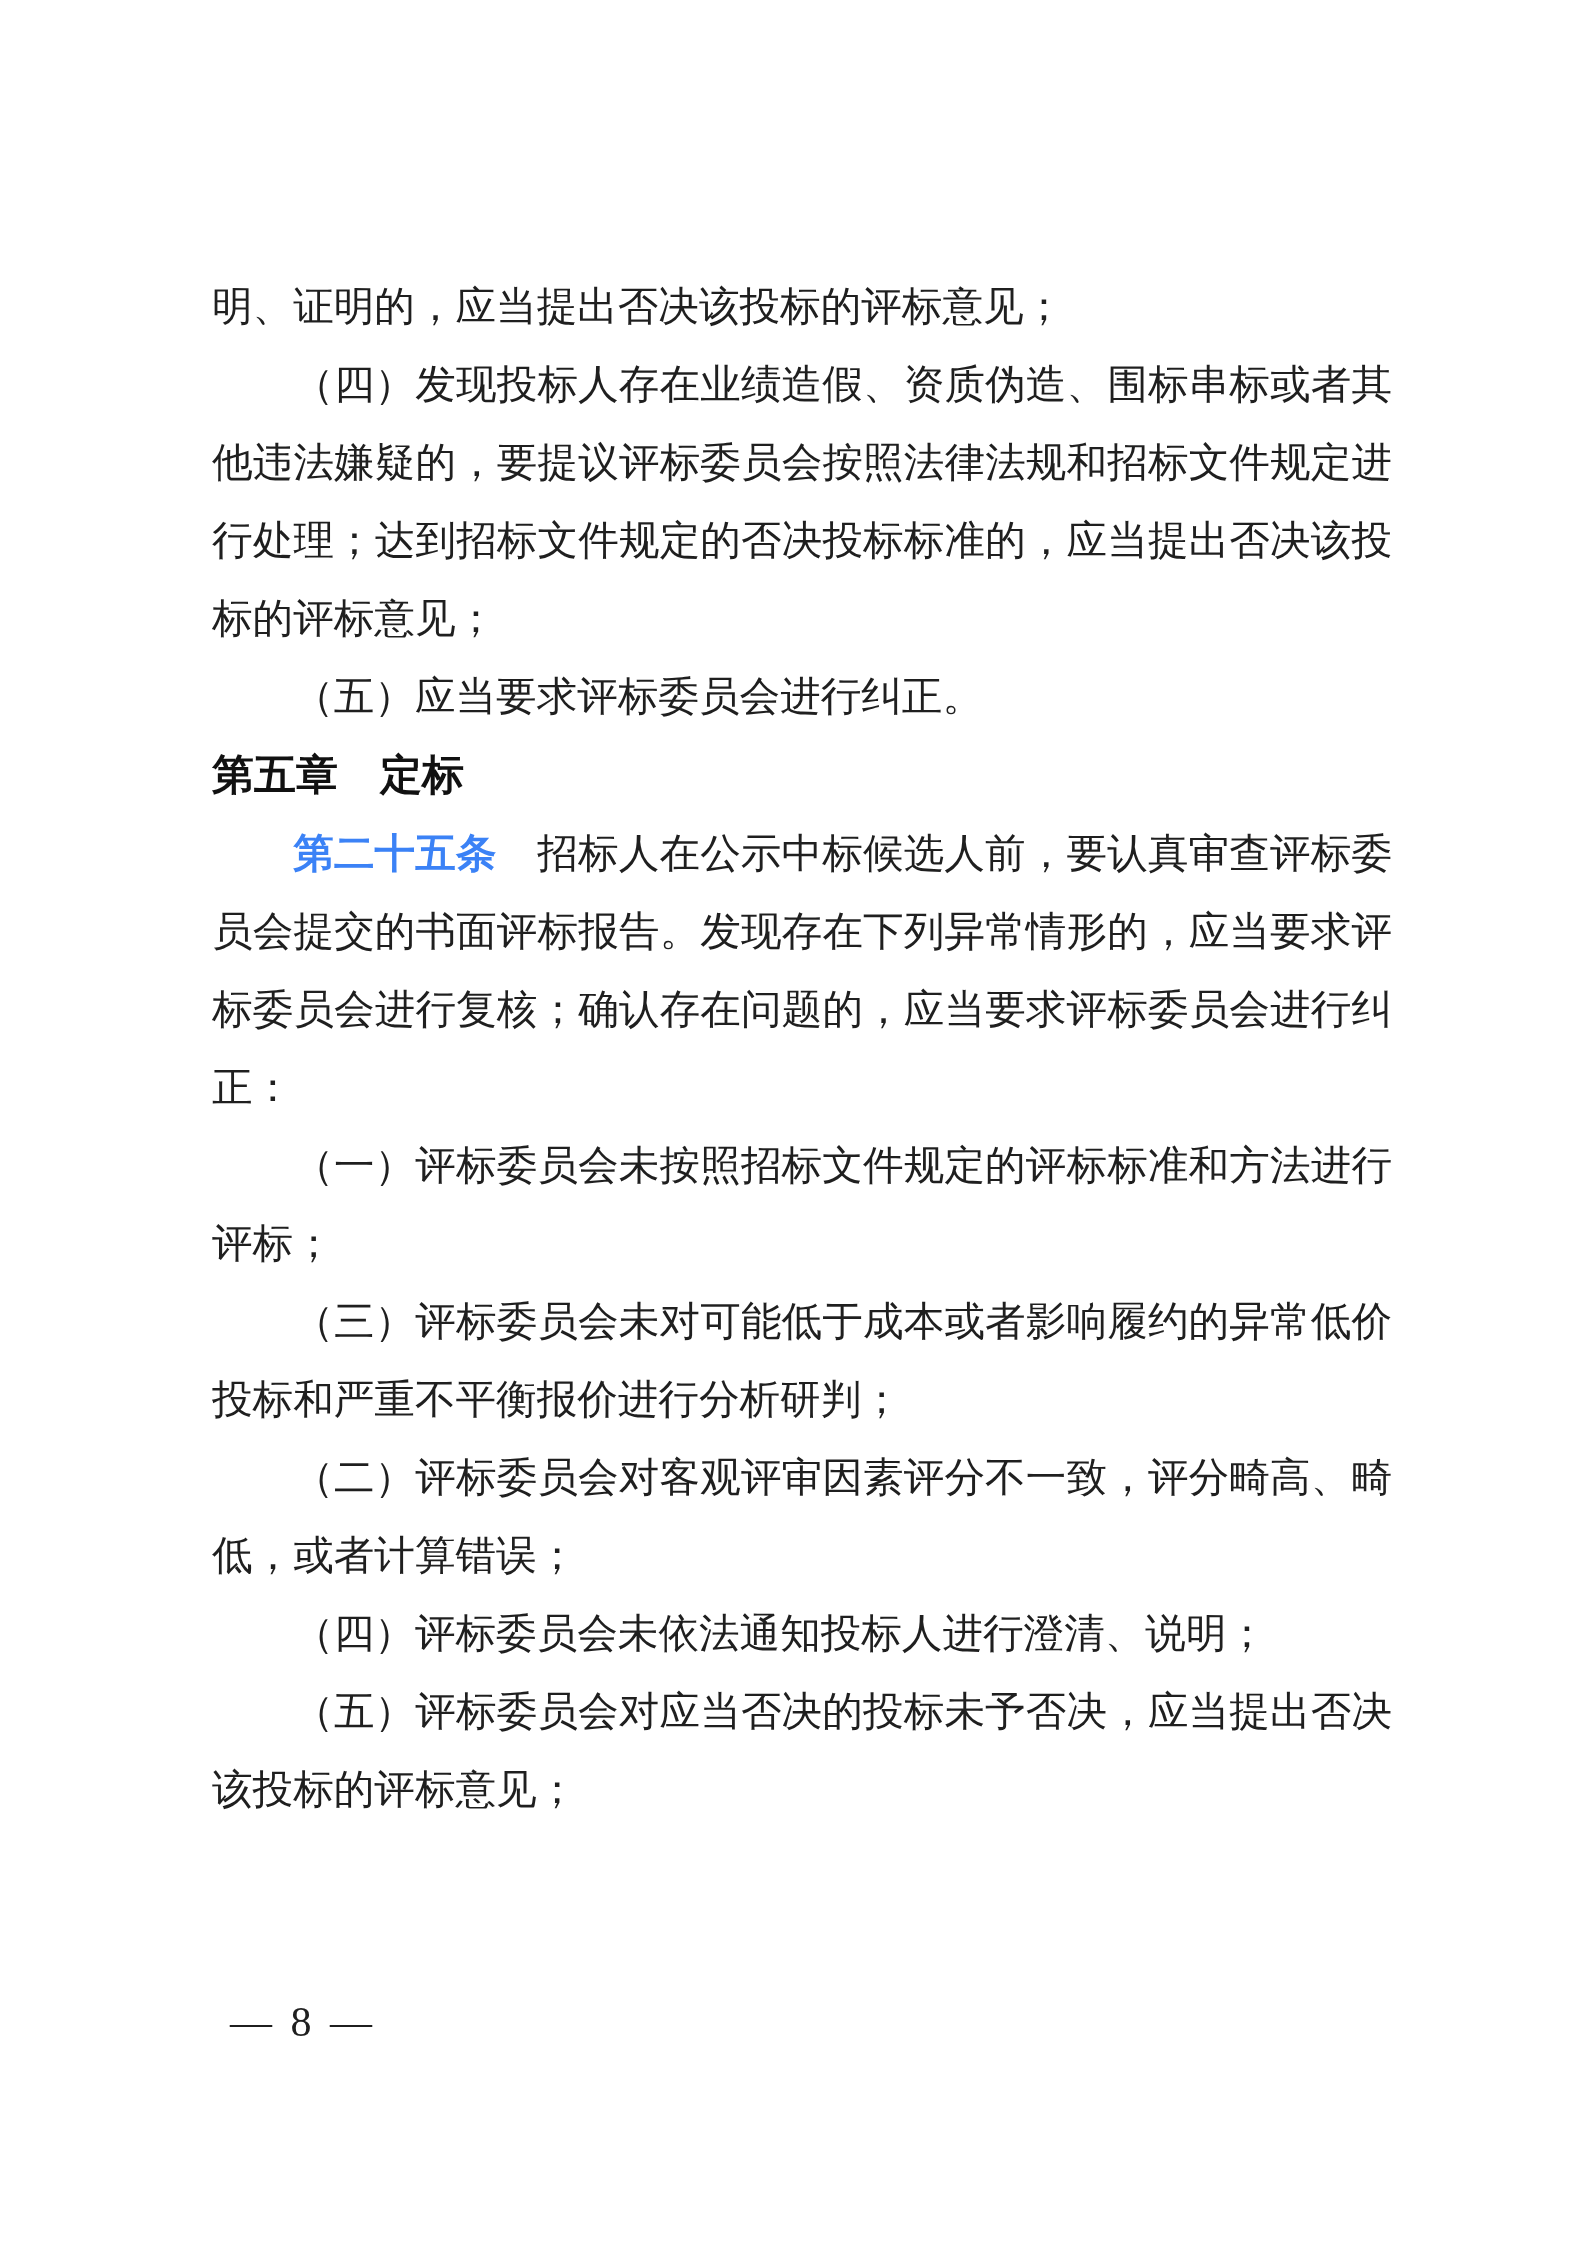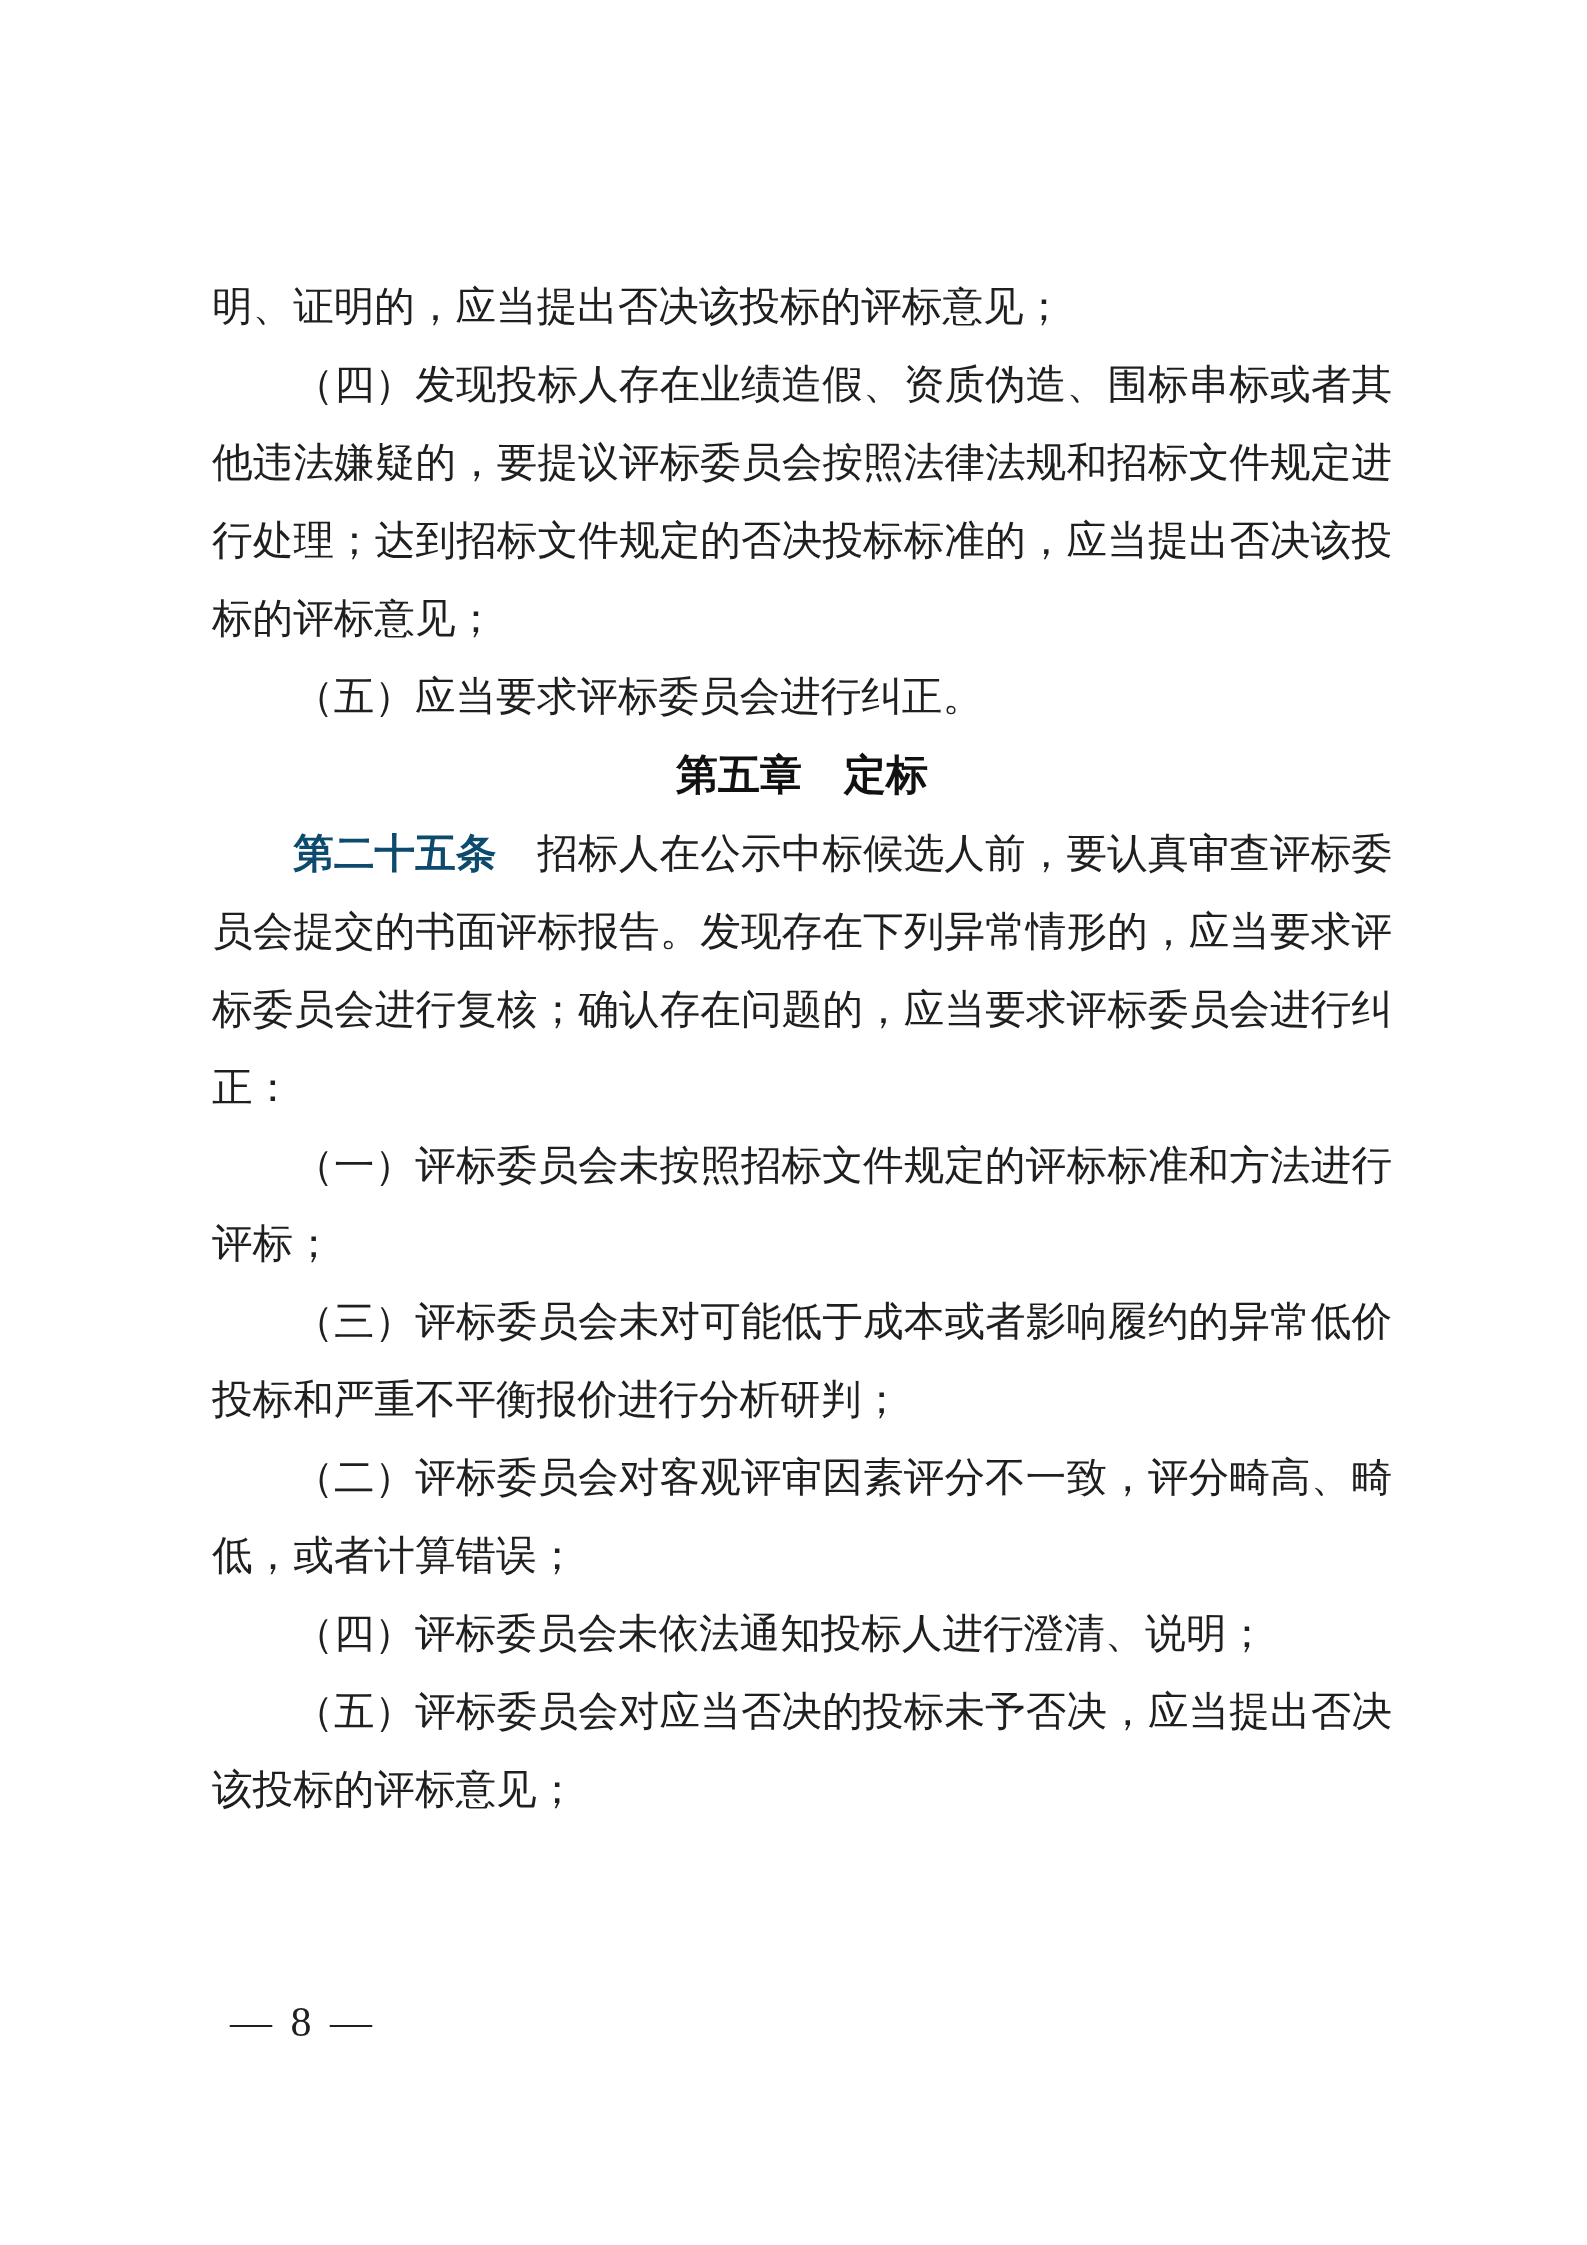--- a/index.html
+++ b/index.html
@@ -28,32 +28,32 @@
   .text-block p {
     margin: 0;
     padding: 0;
   }
   p.indent {
     text-indent: 2em;
   }
   .chapter-heading {
     margin: 0;
     margin-top: 88px;
-    text-align: center;
+    text-align: left;
     text-indent: 0;
     font-family: "Liberation Sans", sans-serif;
     font-weight: 700;
     font-size: 42px;
     line-height: 78px;
     color: #111111;
   }
   .article-label {
     font-family: "Liberation Sans", sans-serif;
     font-weight: 700;
-    color: #0c4a6e;
+    color: #3b82f6;
     margin-right: 1em;
   }
   .page-footer {
     position: absolute;
     left: 230px;
     top: 1999px;
     font-size: 42px;
     line-height: 46px;
     font-family: "Liberation Serif", serif;
     color: #1f1f1f;

